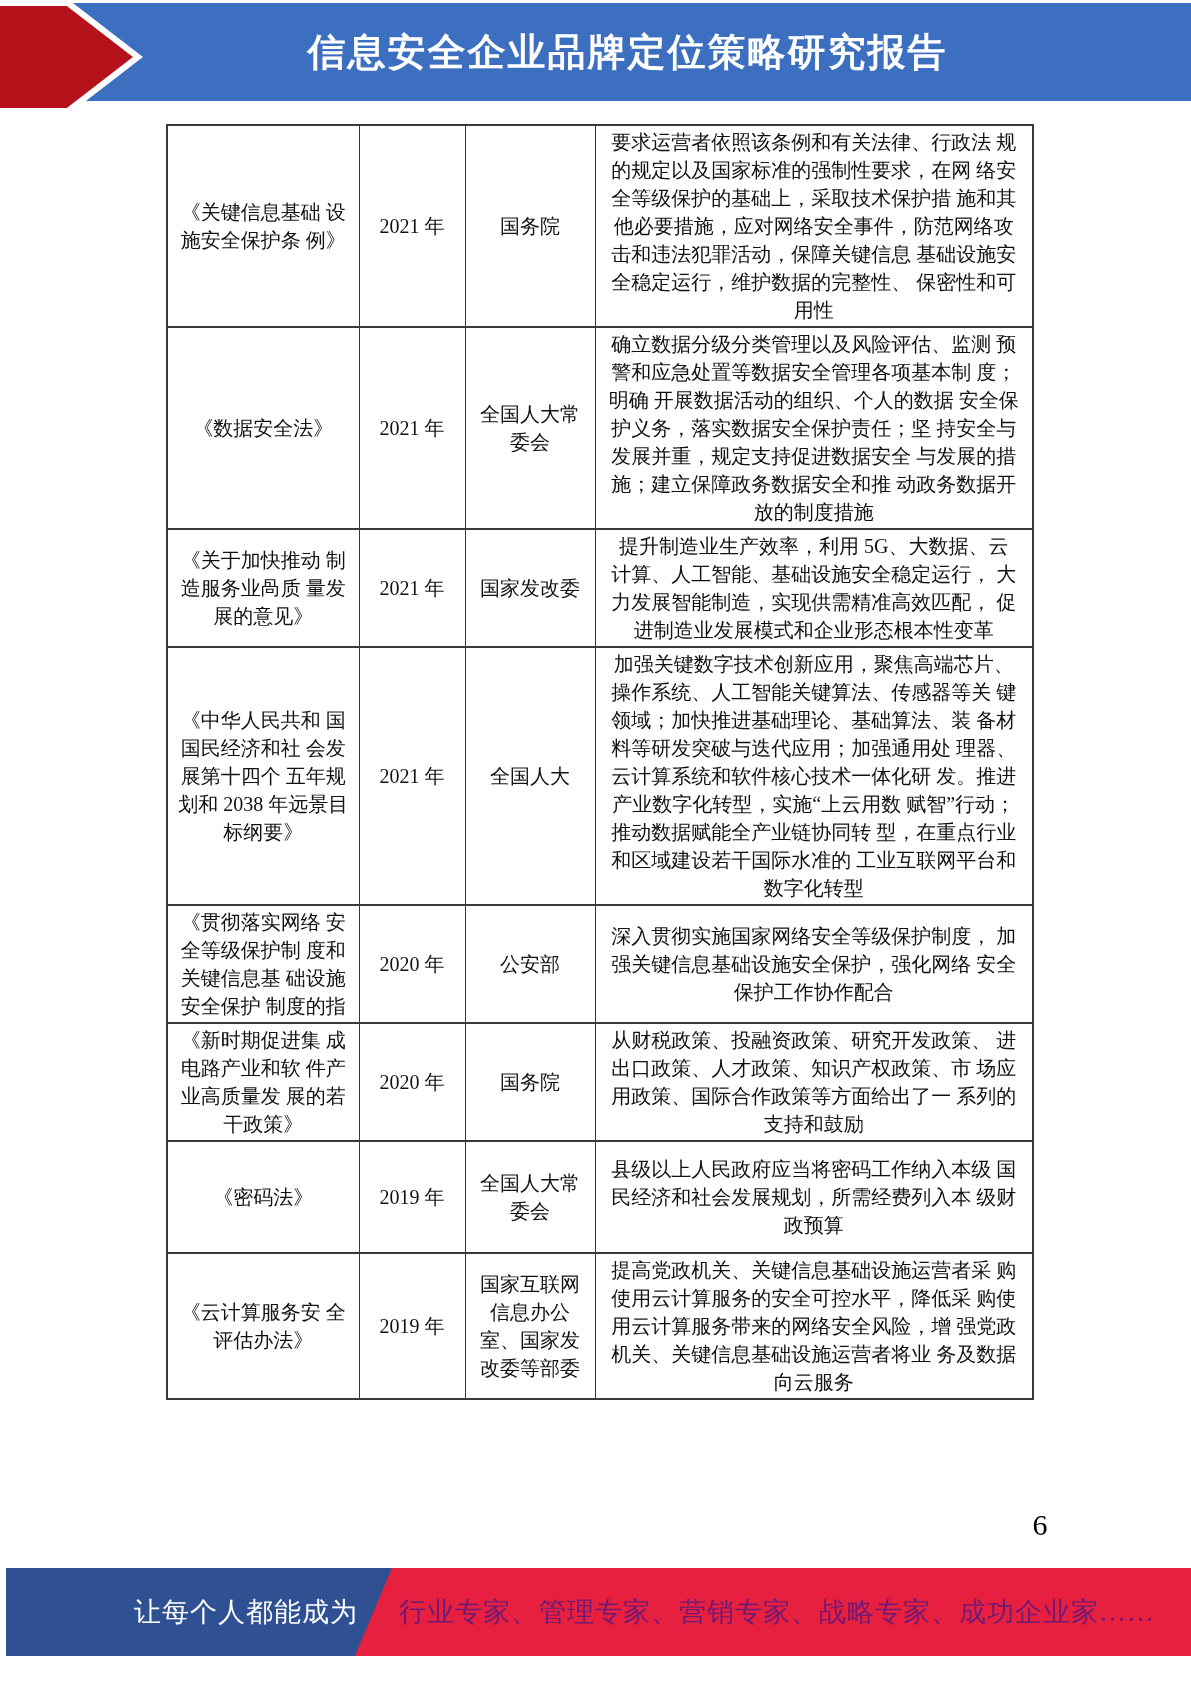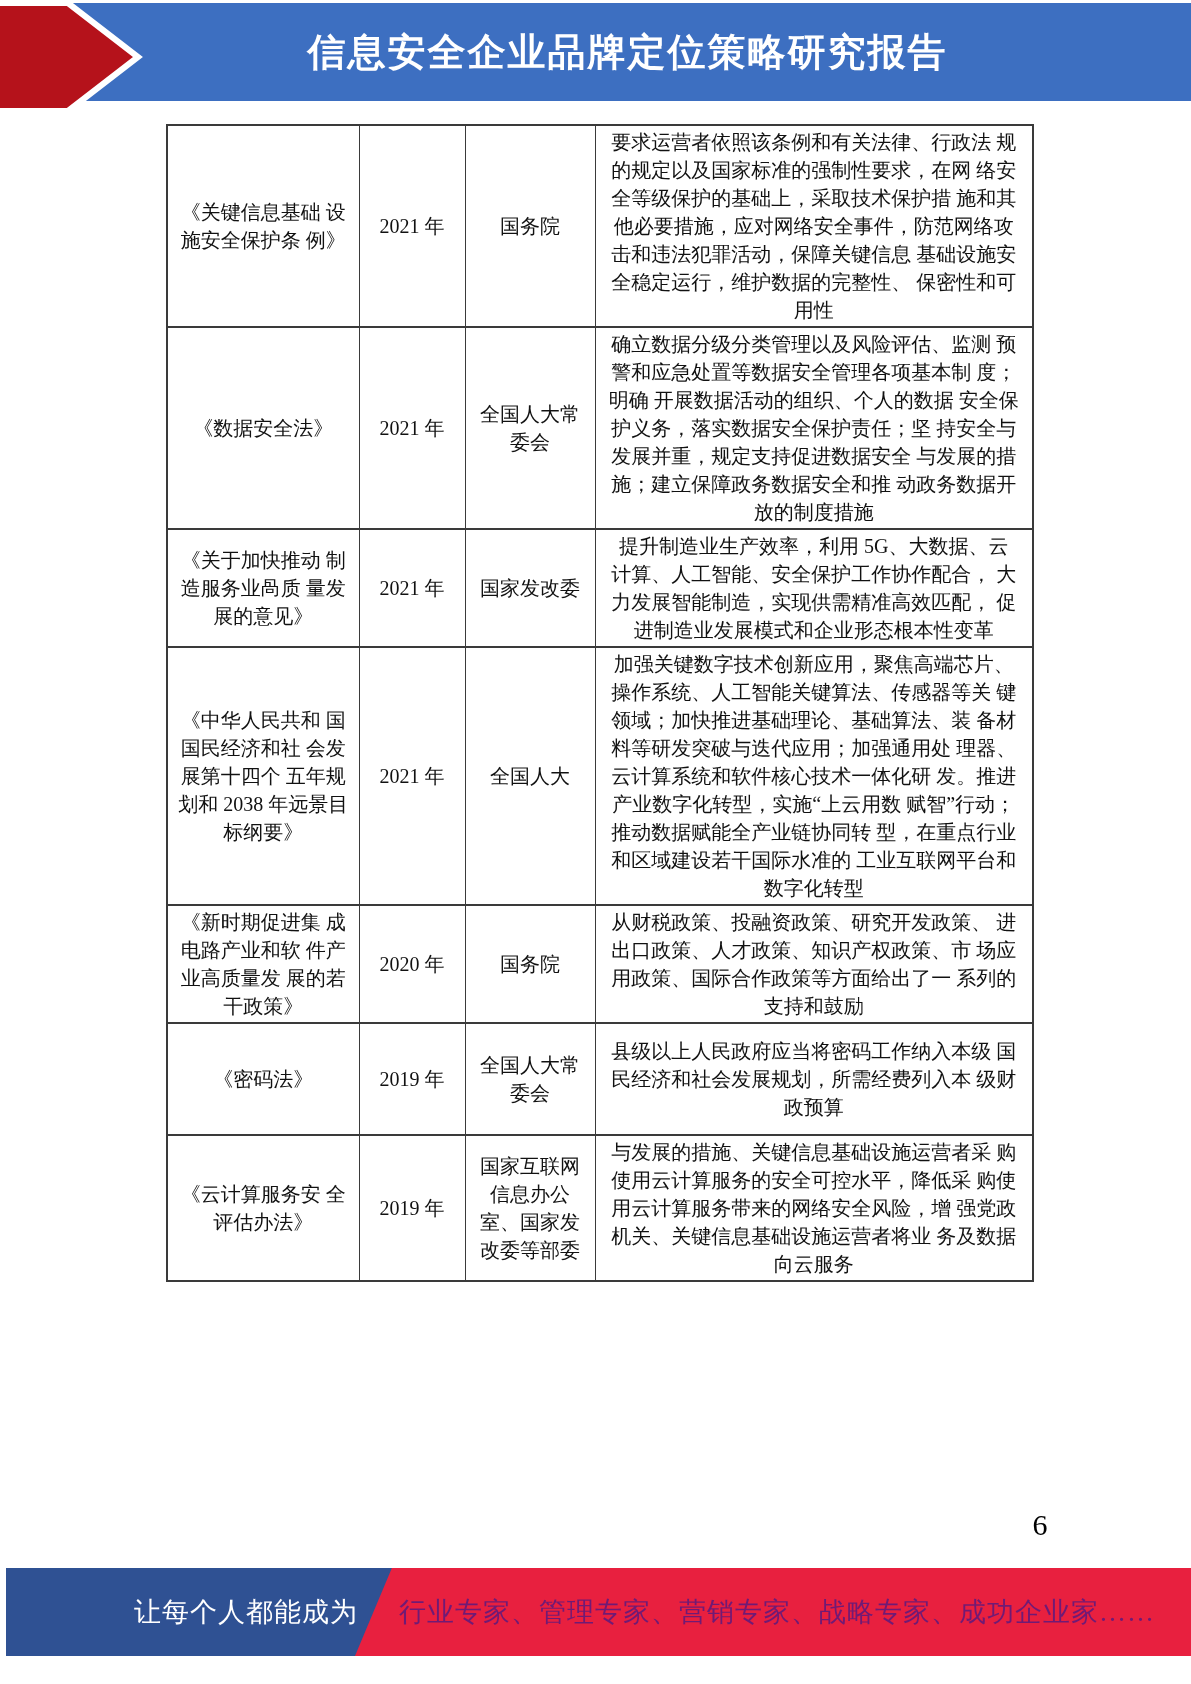--- a/index.html
+++ b/index.html
@@ -89,45 +89,51 @@
       <tr class="h2">
         <td class="name">《数据安全法》</td>
         <td class="year">2021 年</td>
         <td class="issuer">全国人大常 委会</td>
         <td class="desc">确立数据分级分类管理以及风险评估、监测 预警和应急处置等数据安全管理各项基本制 度；明确 开展数据活动的组织、个人的数据 安全保护义务，落实数据安全保护责任；坚 持安全与发展并重，规定支持促进数据安全 与发展的措施；建立保障政务数据安全和推 动政务数据开放的制度措施</td>
       </tr>
       <tr class="h3">
         <td class="name">《关于加快推动 制造服务业咼质 量发展的意见》</td>
         <td class="year">2021 年</td>
         <td class="issuer">国家发改委</td>
-        <td class="desc">提升制造业生产效率，利用 5G、大数据、云 计算、人工智能、安全保护工作协作配合， 大力发展智能制造，实现供需精准高效匹配， 促进制造业发展模式和企业形态根本性变革</td>
+        <td class="desc">提升制造业生产效率，利用 5G、大数据、云 计算、人工智能、基础设施安全稳定运行， 大力发展智能制造，实现供需精准高效匹配， 促进制造业发展模式和企业形态根本性变革</td>
       </tr>
       <tr class="h4">
         <td class="name">《中华人民共和 国国民经济和社 会发展第十四个 五年规划和 2038 年远景目标纲要》</td>
         <td class="year">2021 年</td>
         <td class="issuer">全国人大</td>
         <td class="desc">加强关键数字技术创新应用，聚焦高端芯片、 操作系统、人工智能关键算法、传感器等关 键领域；加快推进基础理论、基础算法、装 备材料等研发突破与迭代应用；加强通用处 理器、云计算系统和软件核心技术一体化研 发。推进产业数字化转型，实施“上云用数 赋智”行动；推动数据赋能全产业链协同转 型，在重点行业和区域建设若干国际水准的 工业互联网平台和数字化转型</td>
+      </tr>
+      <tr class="h5">
+        <td class="name">《贯彻落实网络 安全等级保护制 度和关键信息基 础设施安全保护 制度的指</td>
+        <td class="year">2020 年</td>
+        <td class="issuer">公安部</td>
+        <td class="desc">深入贯彻实施国家网络安全等级保护制度， 加强关键信息基础设施安全保护，强化网络 安全保护工作协作配合</td>
       </tr>
       <tr class="h6">
         <td class="name">《新时期促进集 成电路产业和软 件产业高质量发 展的若干政策》</td>
         <td class="year">2020 年</td>
         <td class="issuer">国务院</td>
         <td class="desc">从财税政策、投融资政策、研究开发政策、 进出口政策、人才政策、知识产权政策、市 场应用政策、国际合作政策等方面给出了一 系列的支持和鼓励</td>
       </tr>
       <tr class="h7">
         <td class="name">《密码法》</td>
         <td class="year">2019 年</td>
         <td class="issuer">全国人大常 委会</td>
         <td class="desc">县级以上人民政府应当将密码工作纳入本级 国民经济和社会发展规划，所需经费列入本 级财政预算</td>
       </tr>
       <tr class="h8">
         <td class="name">《云计算服务安 全评估办法》</td>
         <td class="year">2019 年</td>
         <td class="issuer">国家互联网 信息办公 室、国家发 改委等部委</td>
-        <td class="desc">与发展的措施、关键信息基础设施运营者采 购使用云计算服务的安全可控水平，降低采 购使用云计算服务带来的网络安全风险，增 强党政机关、关键信息基础设施运营者将业 务及数据向云服务</td>
+        <td class="desc">提高党政机关、关键信息基础设施运营者采 购使用云计算服务的安全可控水平，降低采 购使用云计算服务带来的网络安全风险，增 强党政机关、关键信息基础设施运营者将业 务及数据向云服务</td>
       </tr>
     </tbody>
   </table>
 
   <div class="page-number">6</div>
 
   <div class="footer">
     <div class="footer-red" style="background: rgb(232, 32, 63);"></div>
     <div class="footer-blue" style="background: rgb(47, 81, 147);"></div>
     <div class="footer-left-text">让每个人都能成为</div>

